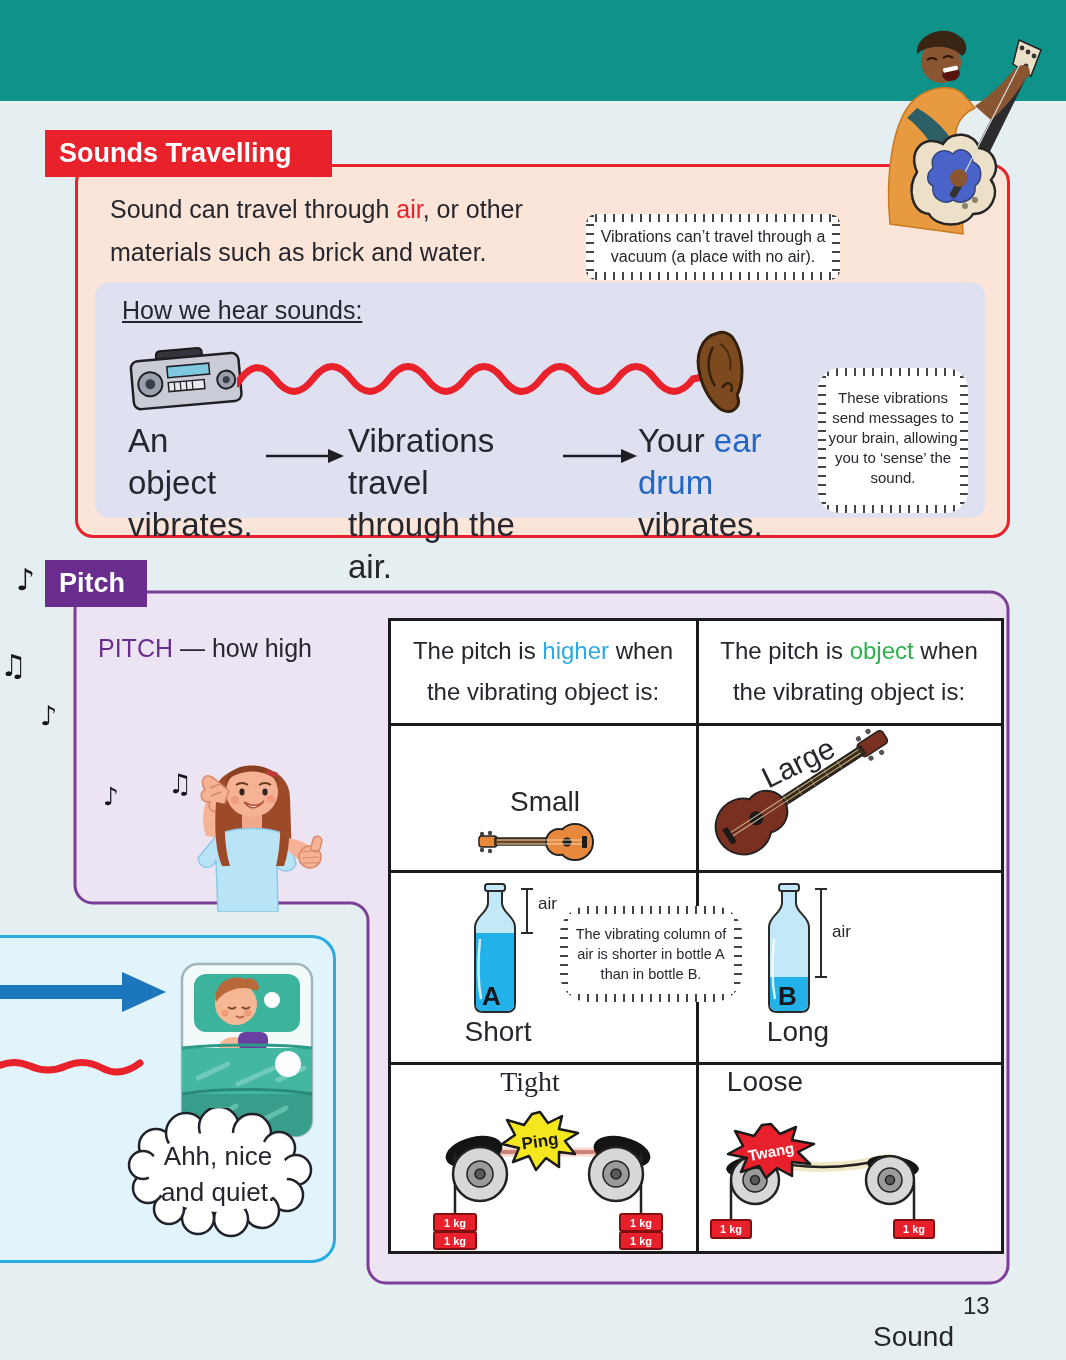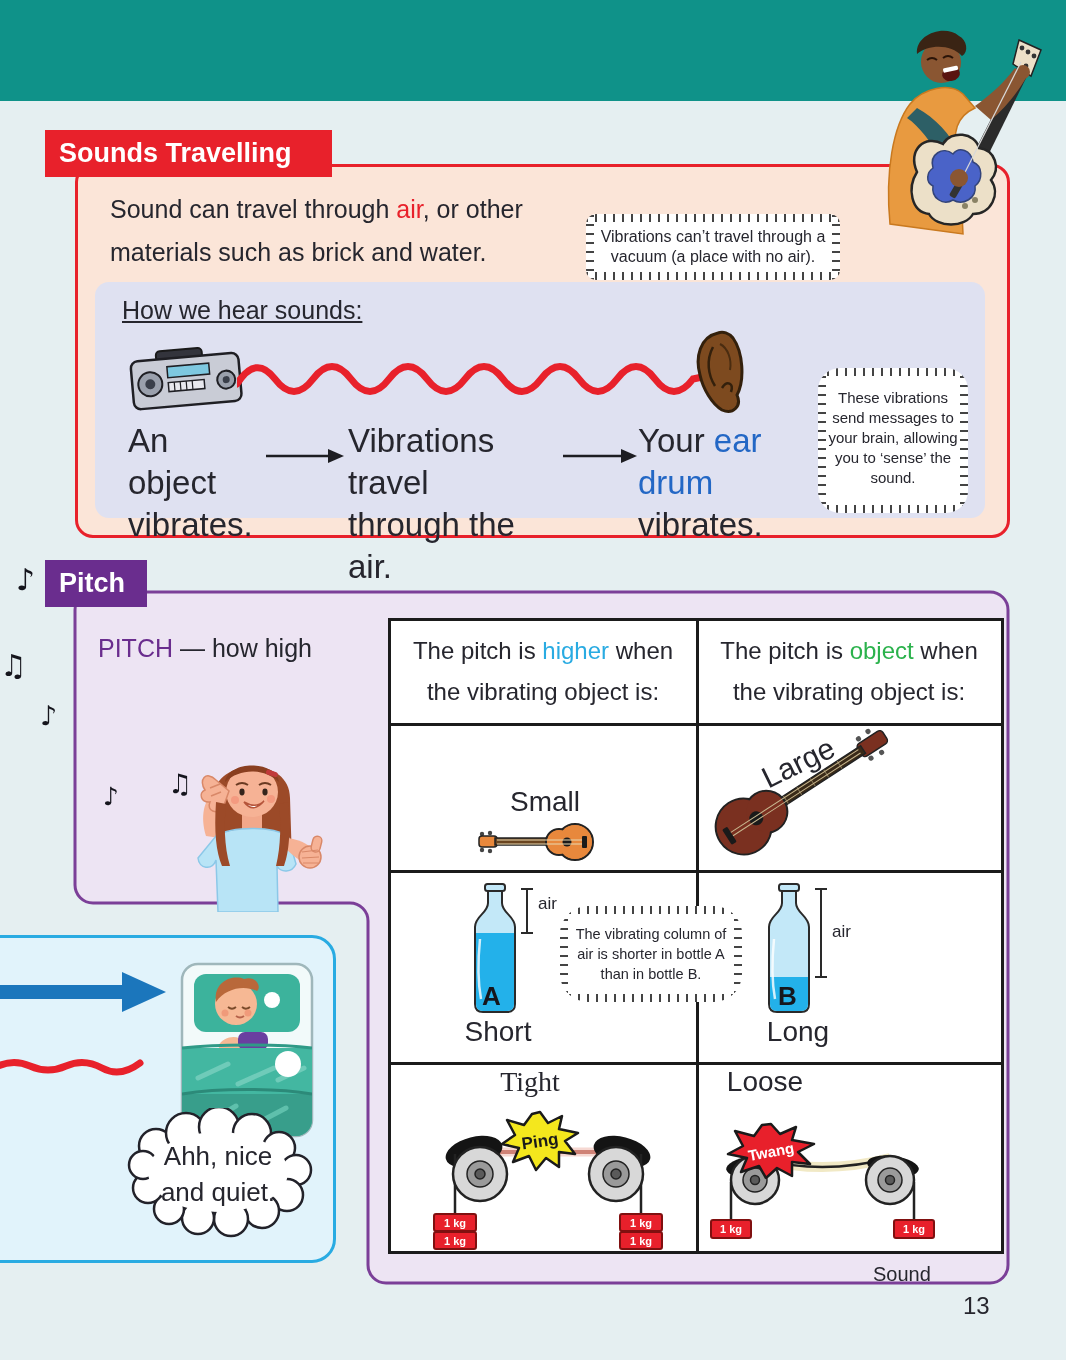--- a/index.html
+++ b/index.html
@@ -365,16 +365,16 @@
     <circle cx="168" cy="50" r="7" fill="#8a5632"></circle>
     <path d="M62 150 C52 128 70 112 88 122 C96 108 120 110 124 126 C140 128 146 146 136 158 C146 172 136 192 118 192 C110 206 82 206 74 192 C56 190 52 166 62 150 Z" fill="#ece0c8" stroke="#262626" stroke-width="2.5"></path>
     <path d="M78 146 C74 132 88 124 98 132 C104 124 116 128 118 140 C128 144 128 158 120 164 C122 176 108 184 98 178 C88 184 76 176 78 164 C70 160 72 150 78 146 Z" fill="#4a63c8" stroke="#33447a" stroke-width="1.5"></path>
     <line x1="100" y1="170" x2="166" y2="40" stroke="#d8d8d8" stroke-width="1.2"></line>
     <rect x="92" y="164" width="18" height="7" rx="2" fill="#333" transform="rotate(-60 101 167)"></rect>
     <circle cx="104" cy="156" r="9" fill="#8a5632"></circle>
     <circle cx="110" cy="184" r="3" fill="#8a8265"></circle>
       <circle cx="120" cy="178" r="3" fill="#8a8265"></circle>
   </svg>
 
-  <div class="abs" style="left:873px;top:1263px;font-size:20px;">Sound</div>
+  <div class="abs" style="left:873px;top:1321px;font-size:28px;">Sound</div>
   <div class="abs" style="left:963px;top:1292px;font-size:24px;">13</div>
 
 </div>
 
 </body></html>

